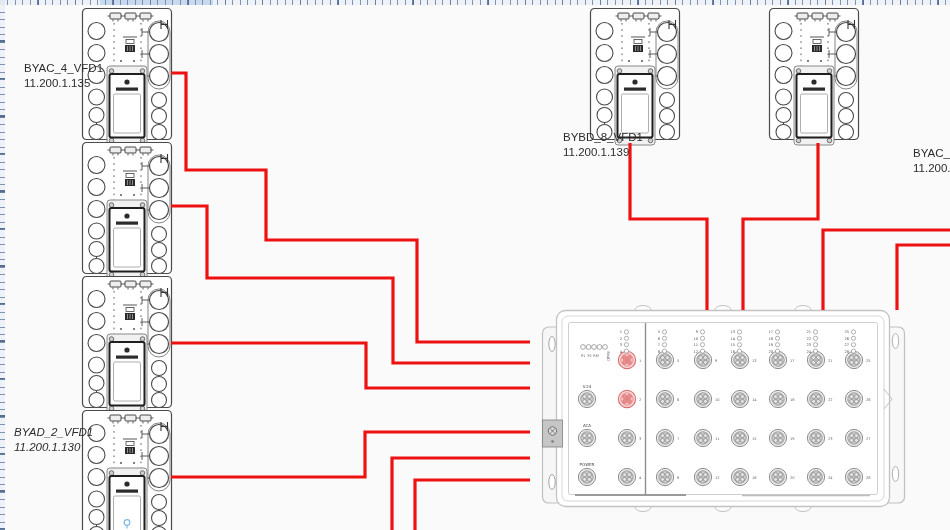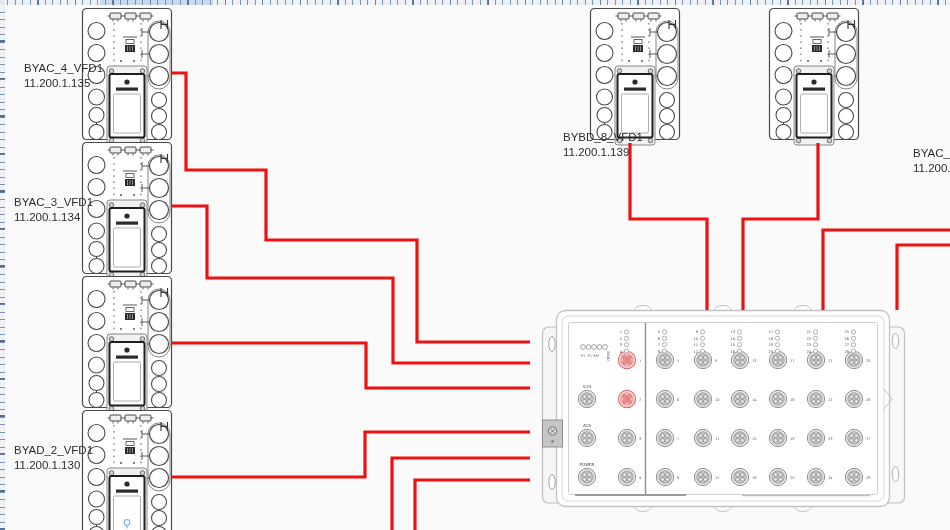--- a/index.html
+++ b/index.html
@@ -559,25 +559,21 @@
         <polyline points="818,143 818,219 743,219 743,310" fill="none" stroke="#ee1111" stroke-width="3.2"></polyline>
         <polyline points="951,230 823,230 823,310" fill="none" stroke="#ee1111" stroke-width="3.2"></polyline>
         <polyline points="951,245 897,245 897,310" fill="none" stroke="#ee1111" stroke-width="3.2"></polyline>
       </g>
   </svg>
 
   <div class="dev-label" style="left:0;top:61px;margin-left:24px;">
     <div>BYAC_4_VFD1</div>
     <div>11.200.1.135</div>
   </div>
-  <div class="dev-label" style="left:14px;top:195px;">
-    <div>BYAC_3_VFD1</div>
-    <div>11.200.1.134</div>
-  </div>
-  <div class="dev-label" style="left:14px;top:443px;">
+  <div class="dev-label" style="left:14px;top:425px;font-style:italic;">
     <div>BYAD_2_VFD1</div>
     <div>11.200.1.130</div>
   </div>
   <div class="dev-label" style="left:563px;top:130px;">
     <div>BYBD_8_VFD1</div>
     <div>11.200.1.139</div>
   </div>
   <div class="dev-label" style="left:913px;top:146px;">
     <div>BYAC_6_</div>
     <div>11.200.1</div>

